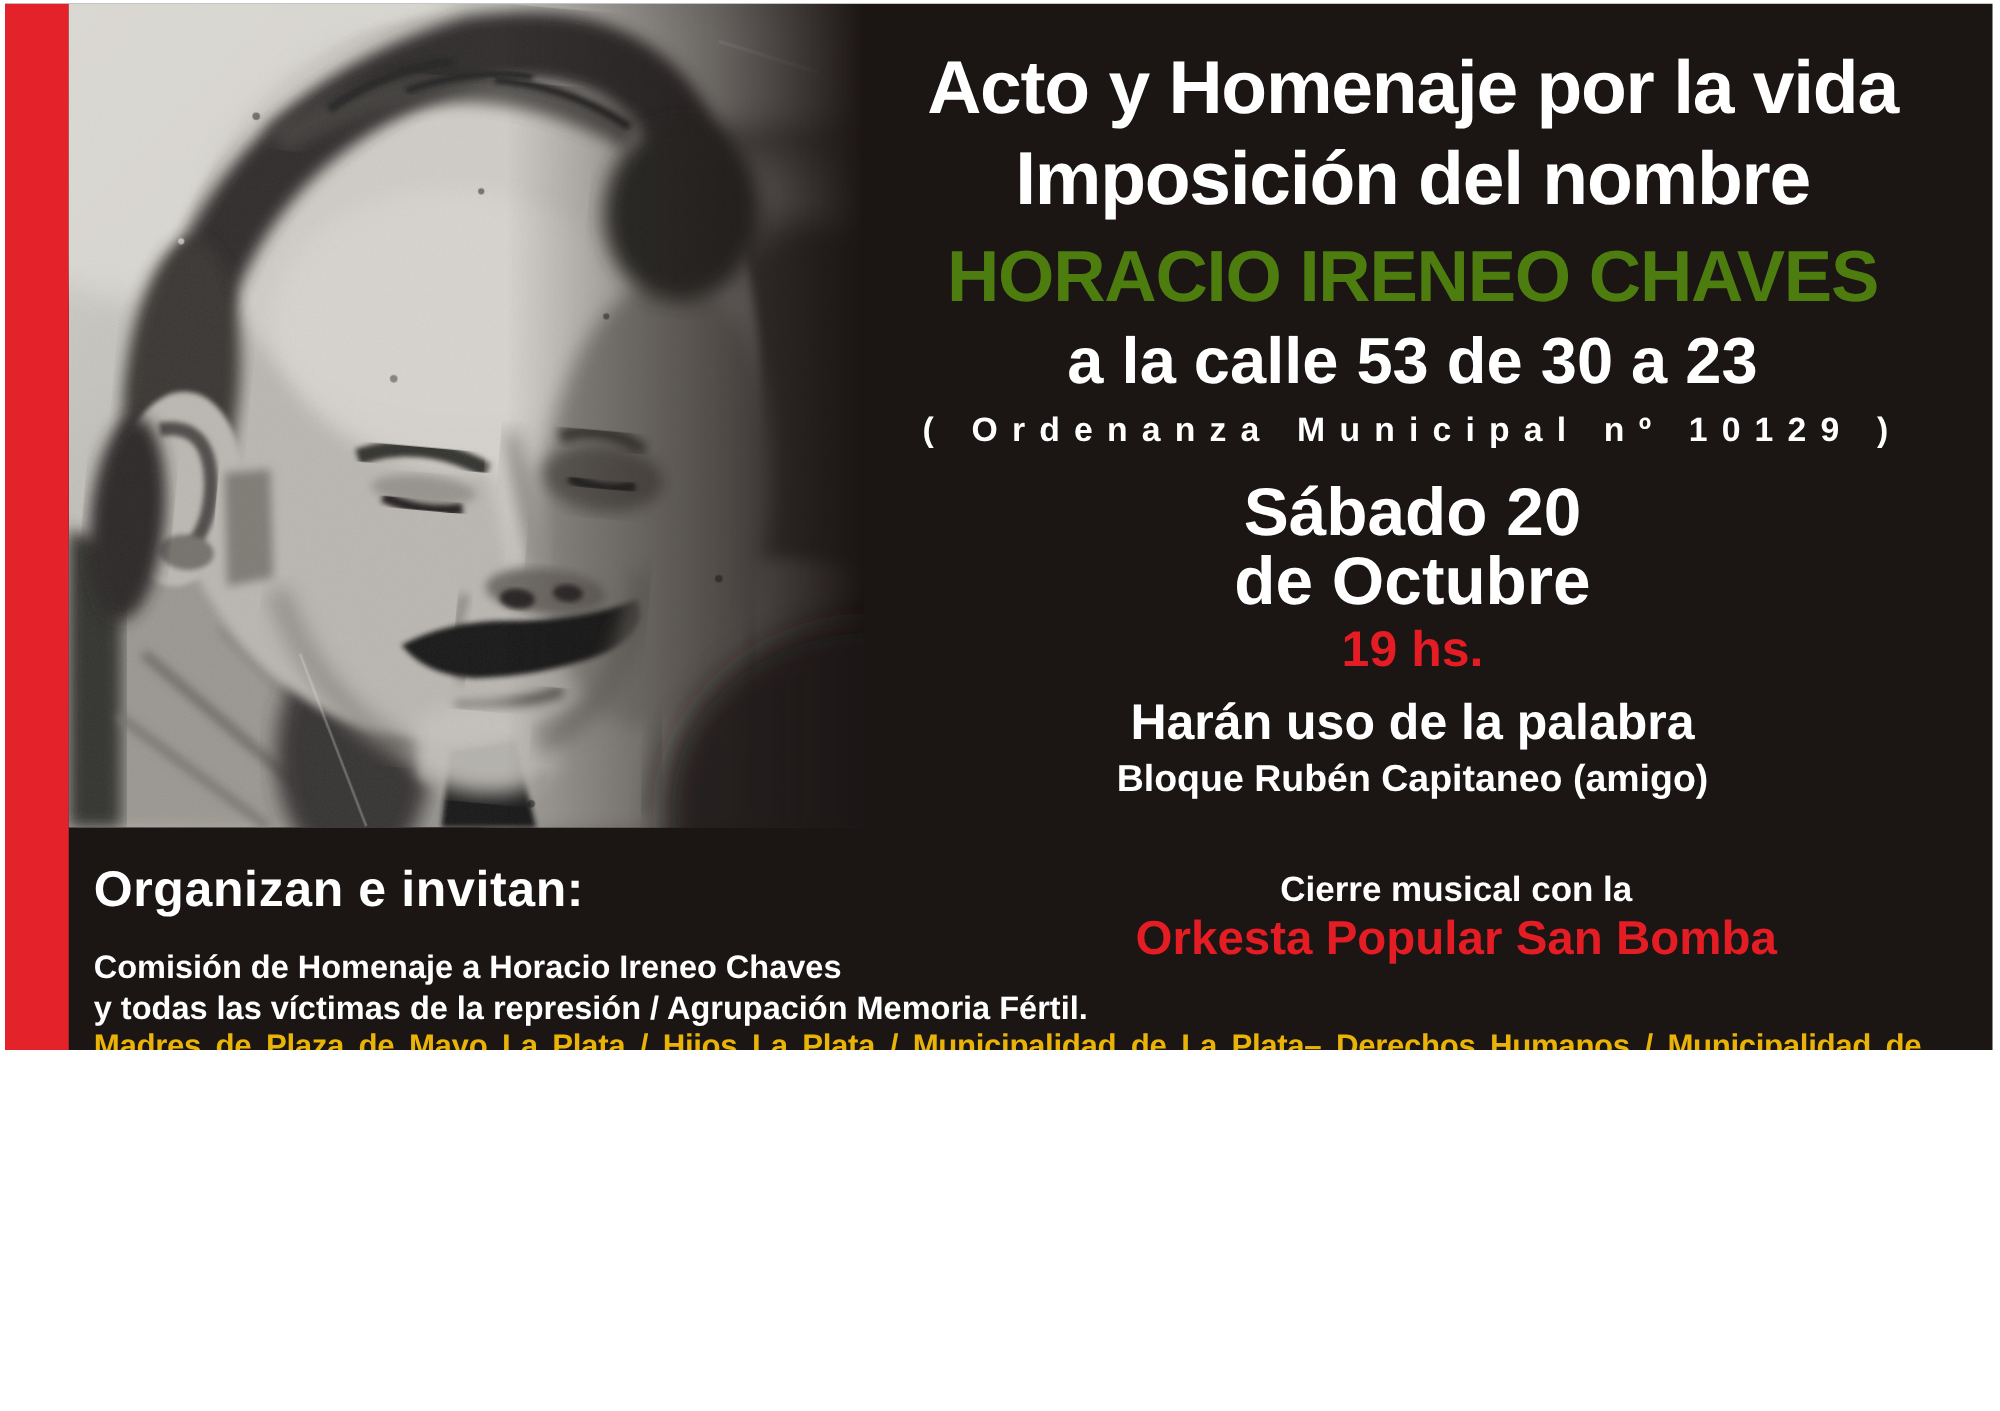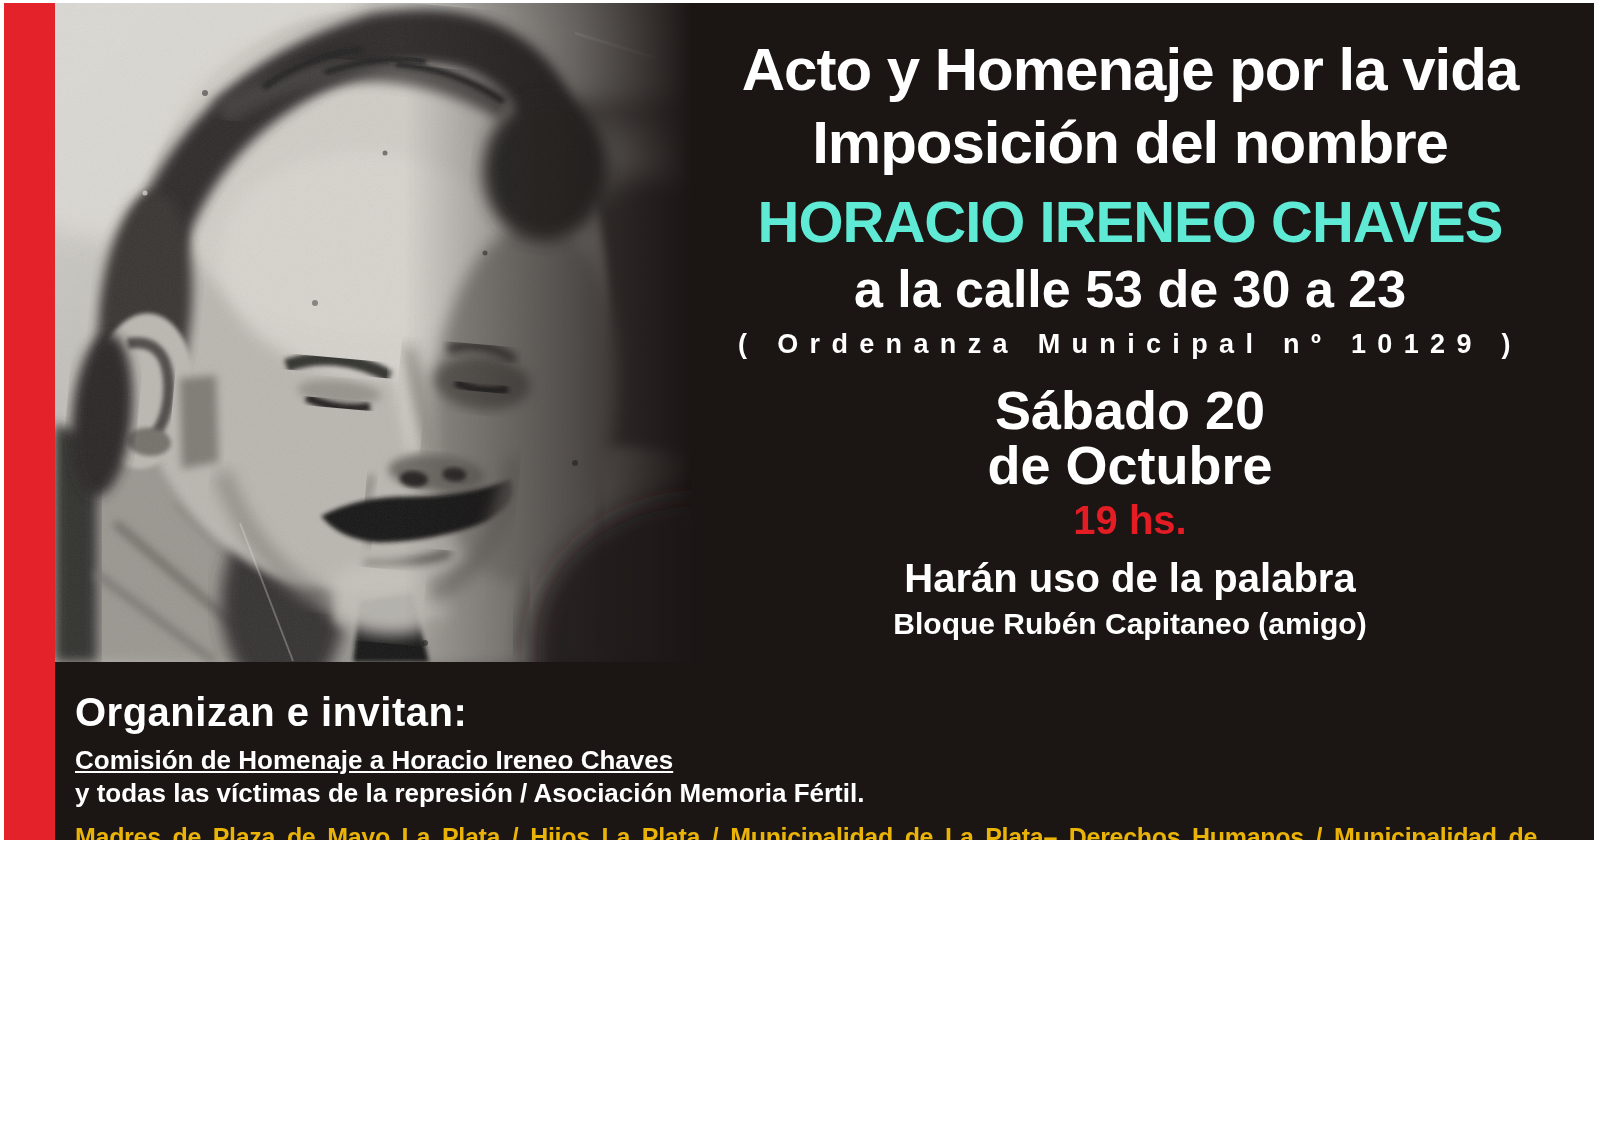--- a/index.html
+++ b/index.html
@@ -6,36 +6,36 @@
   .poster{position:relative;width:1600px;height:848px;background:#ffffff;overflow:hidden;
           font-family:"Liberation Sans", sans-serif;}
   .canvas{position:absolute;left:4px;top:3px;right:6px;bottom:8px;background:#1b1514;overflow:hidden;}
   .stripe{position:absolute;left:0;top:0;bottom:0;width:51px;background:#e42229;}
   .photo-wrap{position:absolute;left:51px;top:0;width:636px;height:659px;}
   .photo-wrap svg{display:block;width:636px;height:659px;}
 
   .right-col{position:absolute;left:676px;top:0;width:900px;text-align:center;color:#ffffff;}
   .rc{position:absolute;left:0;width:100%;font-weight:700;}
   .title{top:30px;font-size:60px;line-height:73px;letter-spacing:-1px;}
-  .name{top:186px;font-size:58px;line-height:66px;letter-spacing:-1px;color:#5eead4;}
+  .name{top:186px;font-size:58px;line-height:66px;letter-spacing:-1px;color:#4d7c0f;}
   .street{top:256px;font-size:52px;line-height:60px;}
   .ordinance{top:324px;font-size:27px;line-height:34px;letter-spacing:0.42em;white-space:nowrap;}
   .dates{top:380px;font-size:54px;line-height:55px;}
   .time{top:494px;font-size:40px;line-height:46px;color:#e41c24;}
   .sp-head{top:552px;font-size:40px;line-height:46px;}
   .speakers{top:602px;font-size:30px;line-height:38px;}
 
   .closing{position:absolute;left:886px;top:692px;width:550px;text-align:center;color:#ffffff;font-weight:700;}
   .closing .intro{font-size:28px;line-height:34px;}
   .closing .band{font-size:38px;line-height:44px;color:#e41c24;}
 
   .organizers{position:absolute;left:71px;top:686px;width:820px;color:#ffffff;font-weight:700;text-align:left;}
   .organizers .head{font-size:40px;line-height:46px;font-weight:700;letter-spacing:0.5px;}
   .organizers .ln{font-size:26px;line-height:33px;}
-  .organizers .ln.first{margin-top:9px;text-decoration:underline;}
+  .organizers .ln.first{margin-top:22px;}
 
   .supporters{position:absolute;left:71px;width:1462px;top:818px;color:#eab308;font-weight:700;
               font-size:25px;line-height:32.5px;letter-spacing:-0.3px;text-align:justify;}
 </style>
 </head>
 <body>
 
 <div class="poster">
   <div class="canvas">
 
@@ -175,23 +175,27 @@
         <div>Sábado 20</div>
         <div>de Octubre</div>
       </div>
       <div class="rc time">19 hs.</div>
       <div class="rc sp-head">Harán uso de la palabra</div>
       <div class="rc speakers">
         <div>Bloque Rubén Capitaneo (amigo)</div>
       </div>
     </div>
 
+    <div class="closing">
+      <div class="intro">Cierre musical con la</div>
+      <div class="band">Orkesta Popular San Bomba</div>
+    </div>
 
     <div class="organizers">
       <div class="head">Organizan e invitan:</div>
       <div class="ln first">Comisión de Homenaje a Horacio Ireneo Chaves</div>
-      <div class="ln">y todas las víctimas de la represión / Asociación Memoria Fértil.</div>
+      <div class="ln">y todas las víctimas de la represión / Agrupación Memoria Fértil.</div>
     </div>
 
     <div class="supporters">Madres de Plaza de Mayo La Plata / Hijos La Plata / Municipalidad de La Plata– Derechos Humanos / Municipalidad de Ensenada–Prensa y Ceremonial-Derechos Humanos / Municipalidad de Berisso-Derechos Humanos / Secretaría de Derechos Humanos Gobierno de la Provincia de Bs. As. / Gremios: ADULP, ATULP, ATE Provincia, Comercio LP, SUTEBA LP, UTEDYC, UTHGRA LP / Agrupación 1º de Mayo de Ensenada / Agrupación La Cámpora / Movimiento Evita / Bloque de Concejales Frente para la Victoria, Partido Justicialista, Nacional y Popular, La Plata / Partido Justicialista-Berisso / Partido Solidario – Nuevo Encuentro / Partido Comunista Congreso Extraordinario / Partido Intransigente / Agrupación La Carlos Miguel, Mar del Plata / Agrupación Calle 13 K / ENAPO Mar del Plata / Carta Abierta / Mesa Juicio y Castigo, La Plata, Berisso y Ensenada / Soberanía Nacional / Agrupación La Cañada y Agrupación La Corriente de Magdalena.</div>
 
   </div>
 </div>
 
 </body></html>

